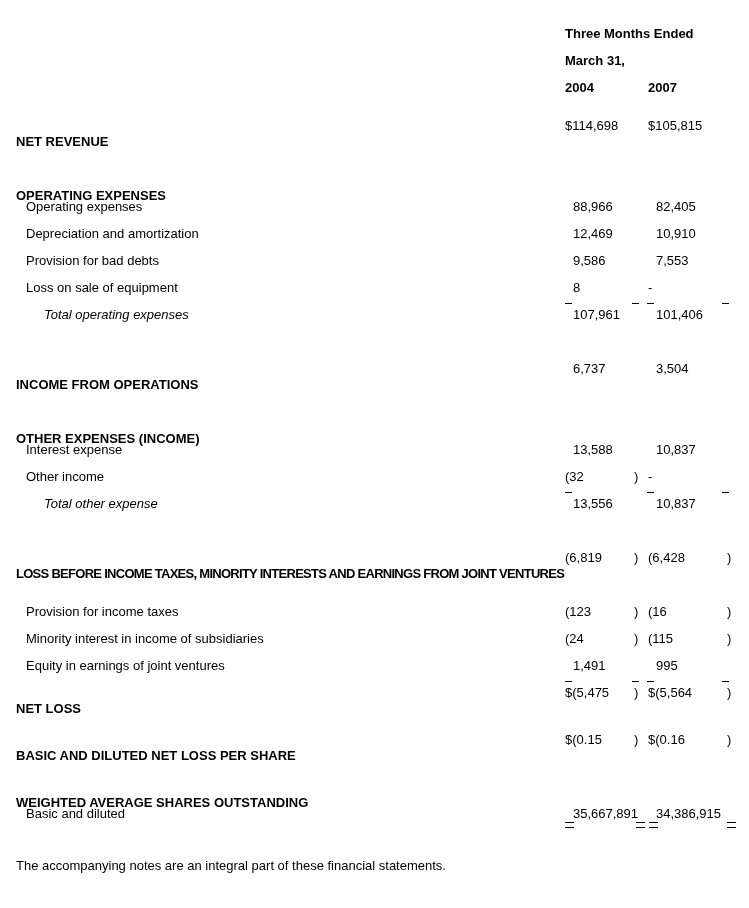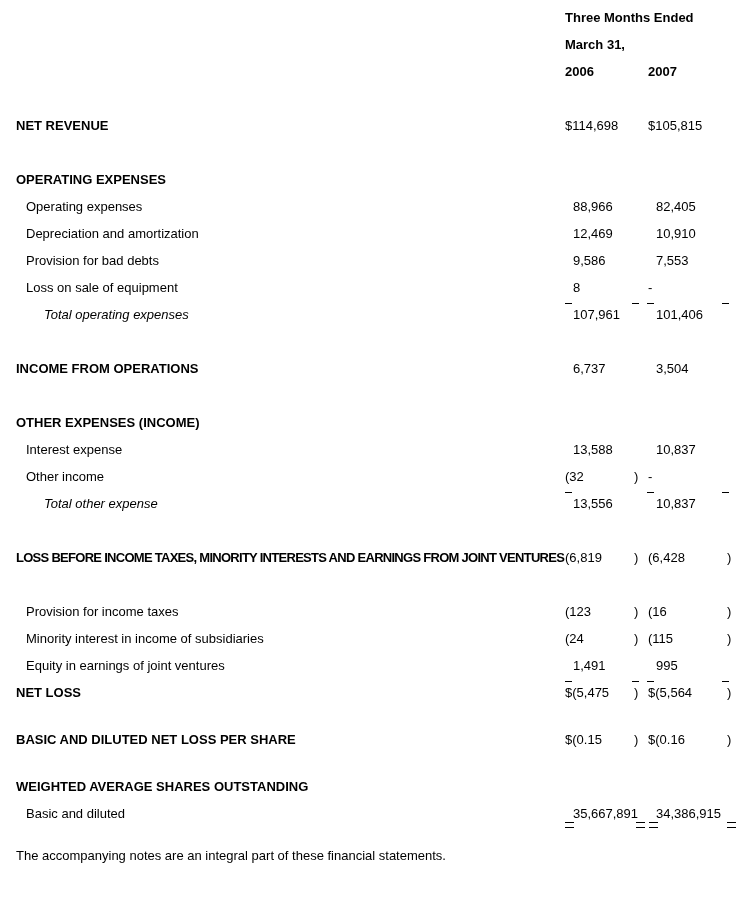--- a/index.html
+++ b/index.html
@@ -10,21 +10,21 @@
     box-sizing: border-box;
     padding-top: 4px;
     overflow: hidden;
     background: #ffffff;
     color: #000000;
     font-family: "Liberation Sans", "DejaVu Sans", sans-serif;
     font-size: 13px;
   }
   .row { position: relative; height: 27px; }
   .txt { position: absolute; top: 6px; white-space: nowrap; }
-  .b { font-weight: bold; }
+  .b { font-weight: bold; margin-top: 16px; }
   .ind0 { left: 16px; }
   .ind1 { left: 26px; }
   .ind2 { left: 44px; font-style: italic; }
   .v1 { left: 565px; }
   .v1.padnum { left: 573px; }
   .p1 { left: 634px; }
   .v2 { left: 648px; }
   .v2.padnum { left: 656px; }
   .p2 { left: 727px; }
   .tight { letter-spacing: -0.72px; }
@@ -32,35 +32,35 @@
   .r-c1  { left: 565px; }
   .r-c1p { left: 632px; }
   .r-c2  { left: 647px; }
   .r-c2p { left: 722px; }
   .eq { position: absolute; top: 2px; width: 9px; height: 4px;
         border-top: 1px solid #000; border-bottom: 1px solid #000; }
   .eq-c1  { left: 565px; }
   .eq-c1p { left: 636px; }
   .eq-c2  { left: 649px; }
   .eq-c2p { left: 727px; }
-  .footer { position: relative; margin-top: 8px; height: 20px; }
+  .footer { position: relative; margin-top: 18px; height: 20px; }
 </style>
 </head>
 <body>
 
 <div class="doc">
 
   <div class="row">
     <span class="txt v1 b">Three Months Ended</span>
   </div>
   <div class="row">
     <span class="txt v1 b">March 31,</span>
   </div>
   <div class="row">
-    <span class="txt v1 b">2006</span>
+    <span class="txt v1 b">2004</span>
     <span class="txt v2 b">2007</span>
   </div>
   <div class="row"></div>
 
   <div id="rows-container">
       <div class="row">
         <span class="txt ind0 b">NET REVENUE</span>
         <span class="txt v1">$114,698</span>
         <span class="txt v2">$105,815</span>
       </div>

